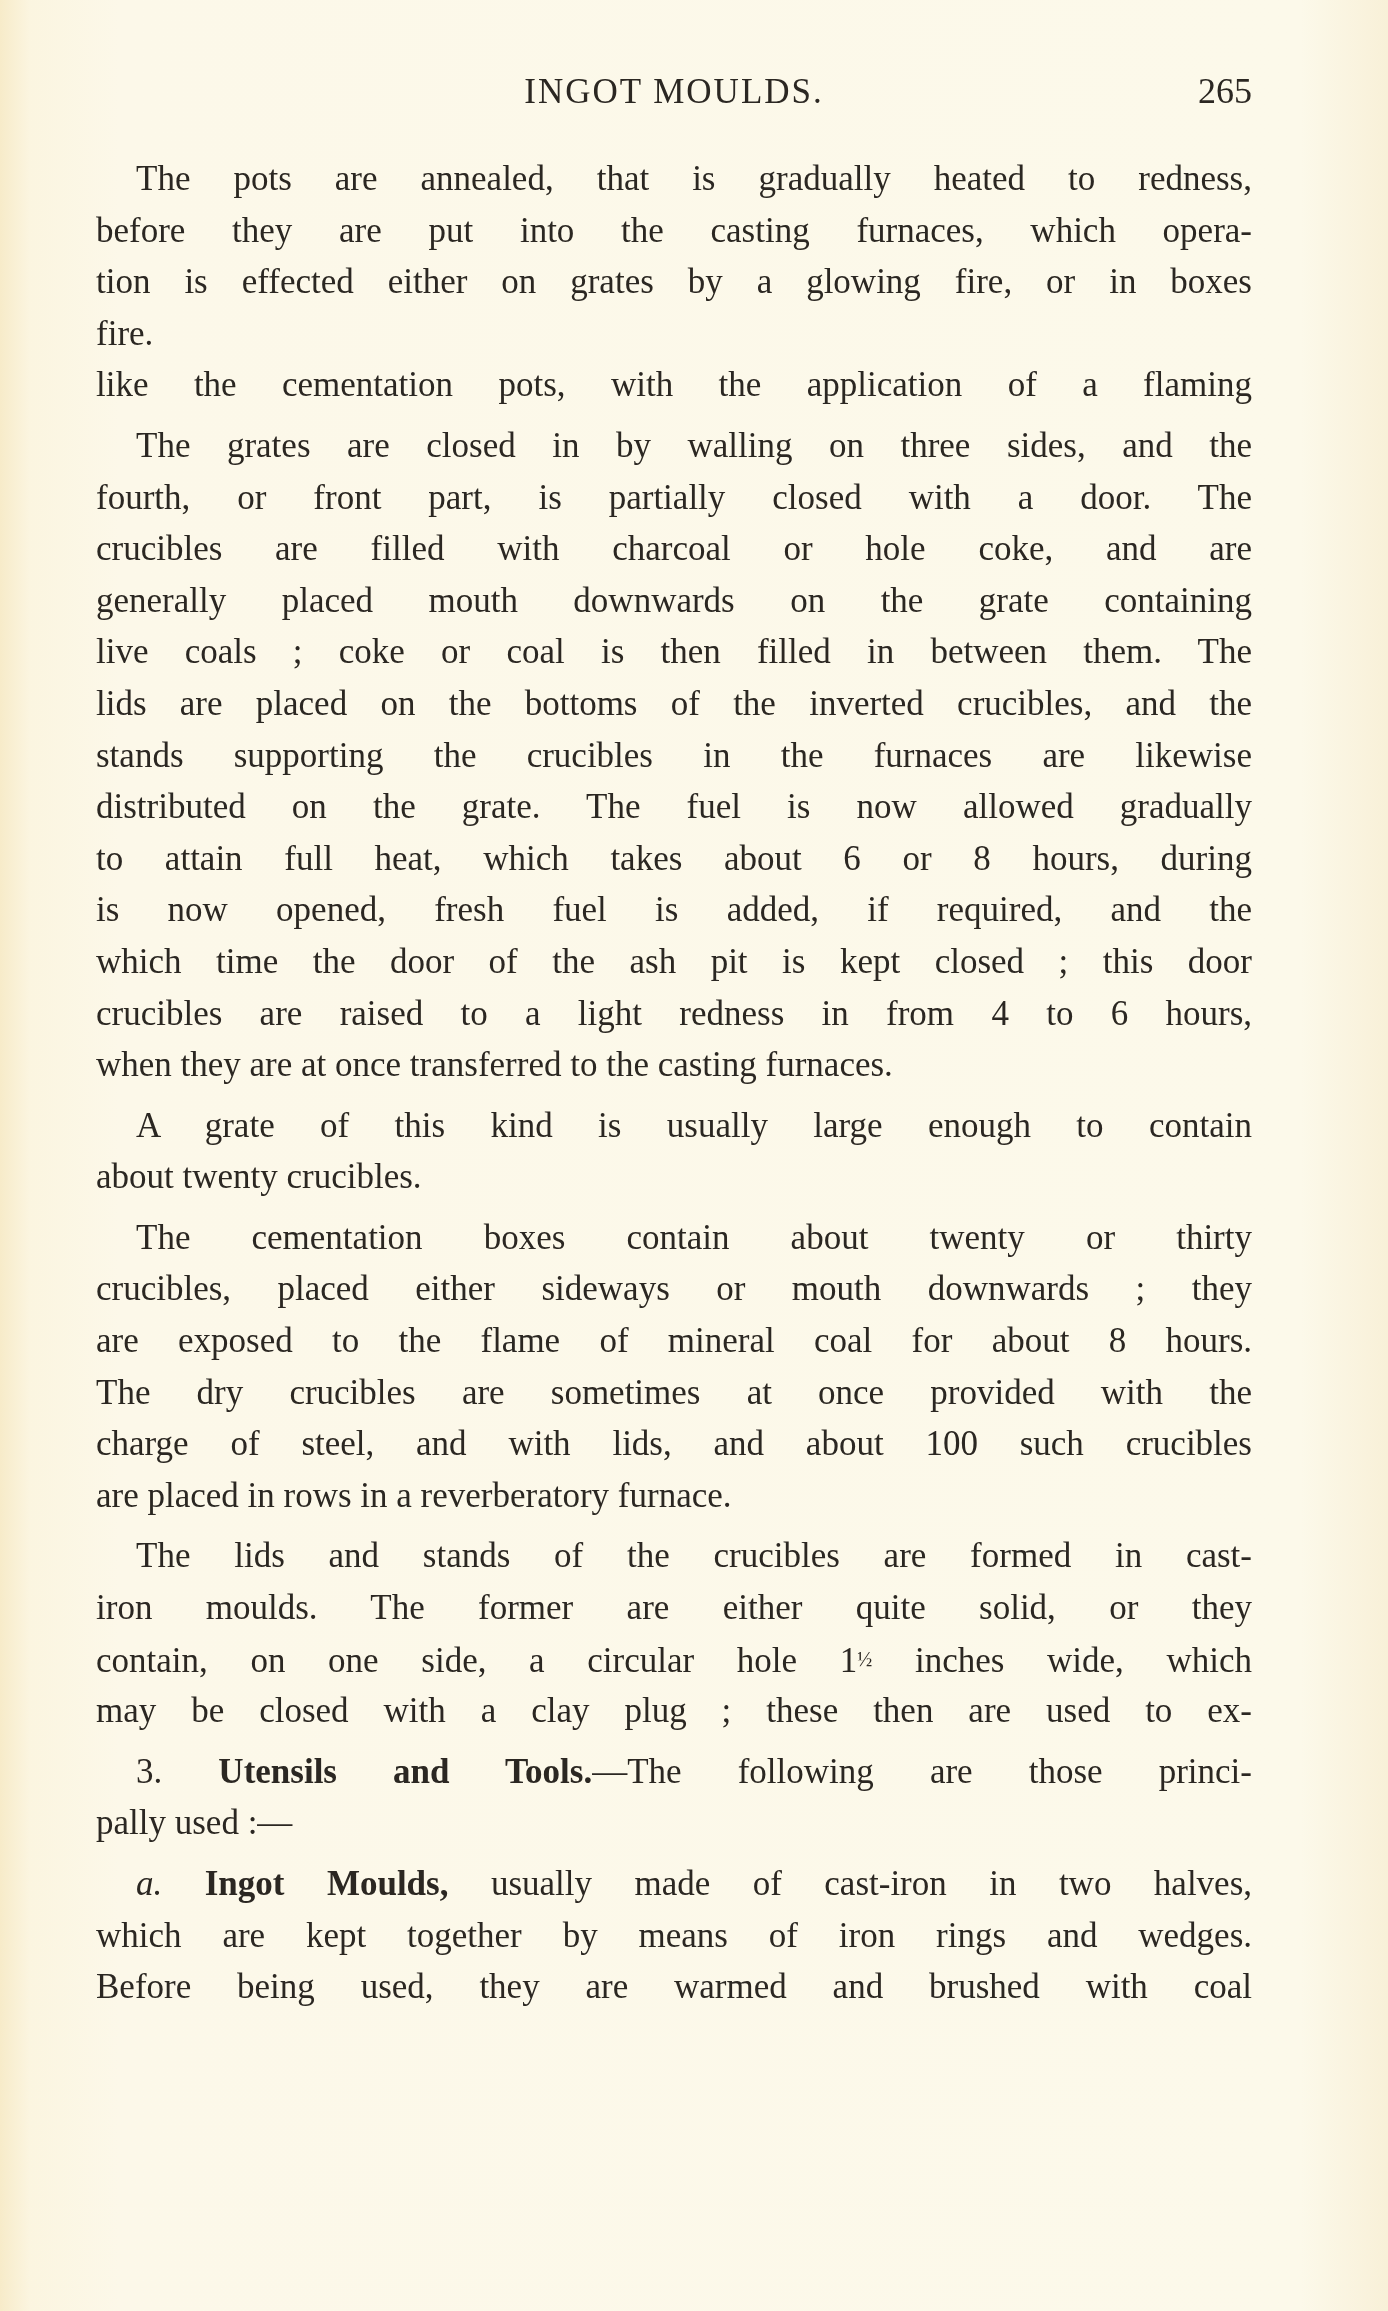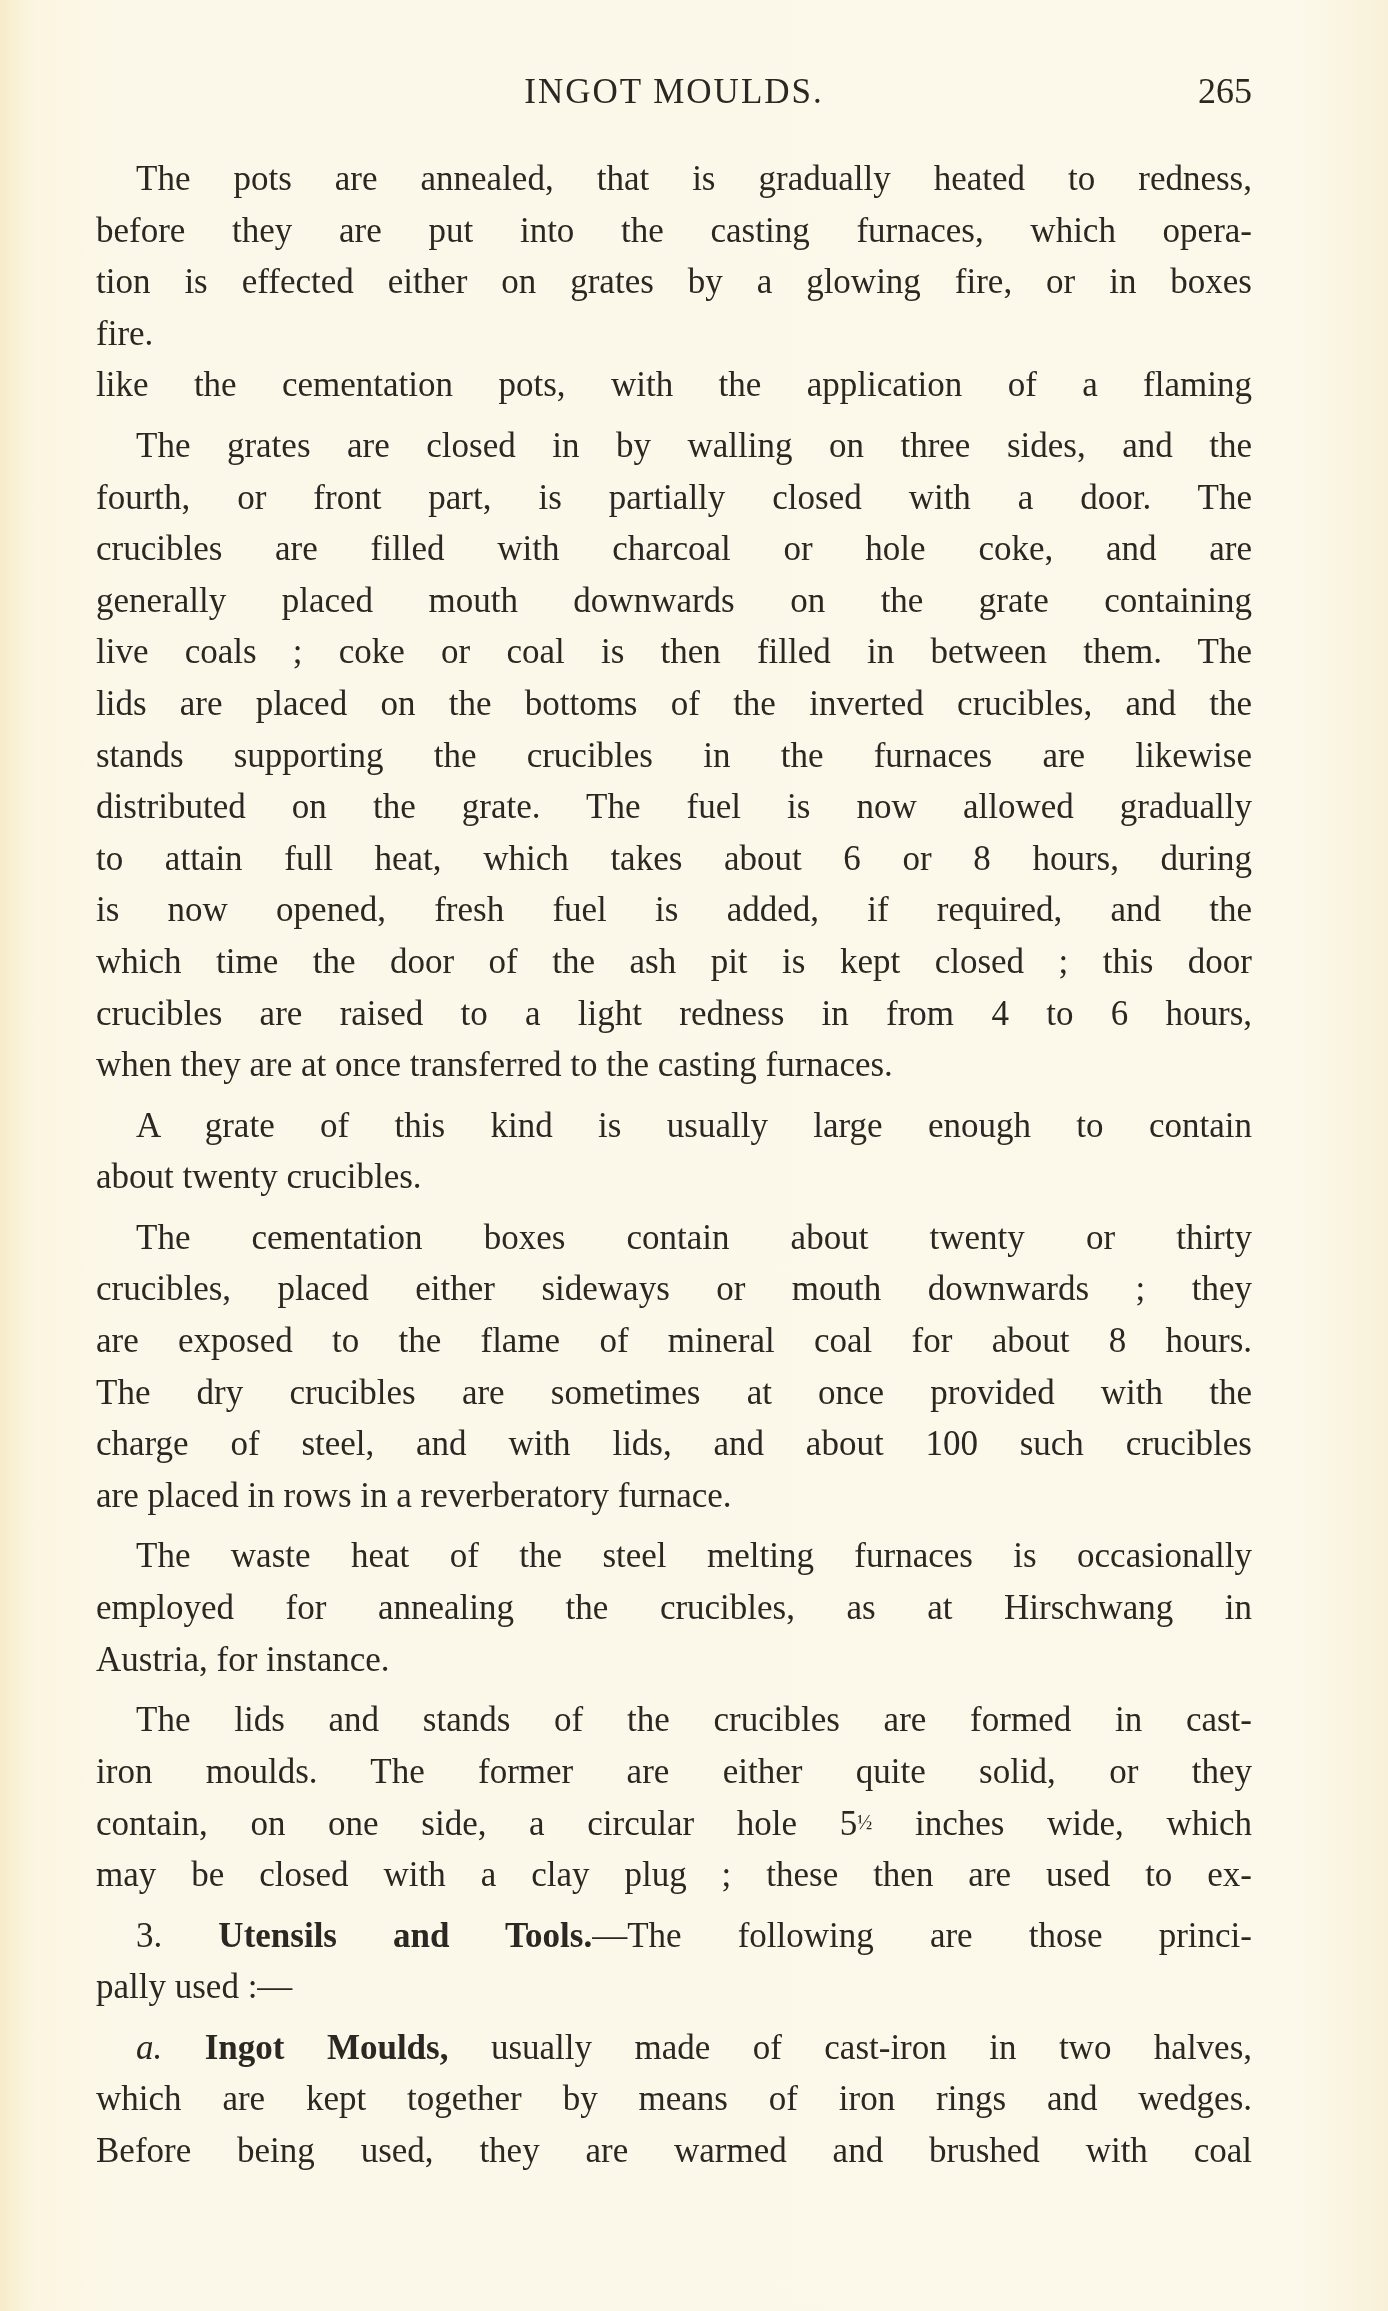--- a/index.html
+++ b/index.html
@@ -63,30 +63,25 @@
 
     <div>
       <div class="line indent">The cementation boxes contain about twenty or thirty</div>
       <div class="line">crucibles, placed either sideways or mouth downwards ; they</div>
       <div class="line">are exposed to the flame of mineral coal for about 8 hours.</div>
       <div class="line">The dry crucibles are sometimes at once provided with the</div>
       <div class="line">charge of steel, and with lids, and about 100 such crucibles</div>
       <div class="line last">are placed in rows in a reverberatory furnace.</div>
     </div>
 
-    <div>
-      <div class="line indent">The waste heat of the steel melting furnaces is occasionally</div>
-      <div class="line">employed for annealing the crucibles, as at Hirschwang in</div>
-      <div class="line last">Austria, for instance.</div>
-    </div>
 
     <div>
       <div class="line indent">The lids and stands of the crucibles are formed in cast-</div>
       <div class="line">iron moulds. The former are either quite solid, or they</div>
-      <div class="line"><span>contain, on one side, a circular hole 5</span><span class="frac">½</span><span> inches wide, which</span></div>
+      <div class="line"><span>contain, on one side, a circular hole 1</span><span class="frac">½</span><span> inches wide, which</span></div>
       <div class="line">may be closed with a clay plug ; these then are used to ex-</div>
     </div>
 
     <div>
       <div class="line indent"><span>3.</span> <span class="bold">Utensils and Tools.</span><span>—The following are those princi-</span></div>
       <div class="line last">pally used :—</div>
     </div>
 
     <div>
       <div class="line indent"><span class="italic">a.</span> <span class="bold">Ingot Moulds,</span><span> usually made of cast-iron in two halves,</span></div>

